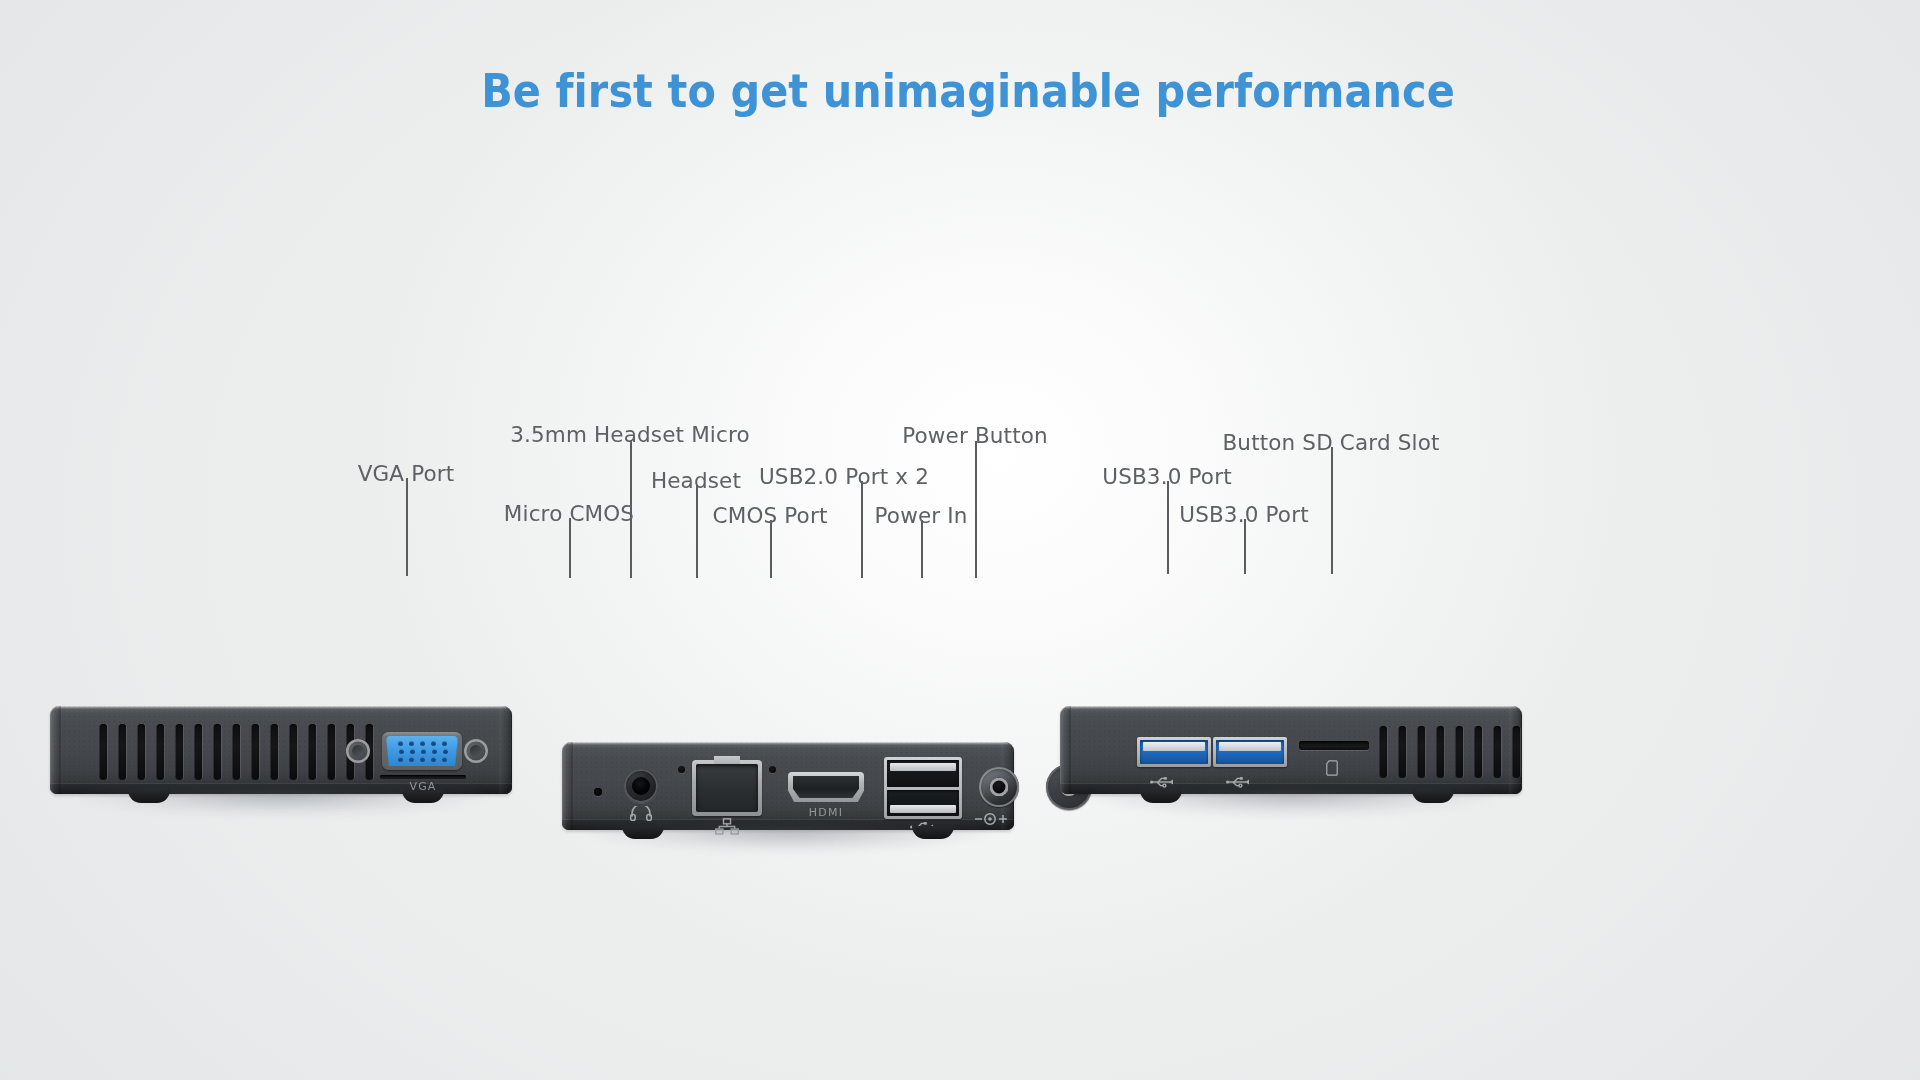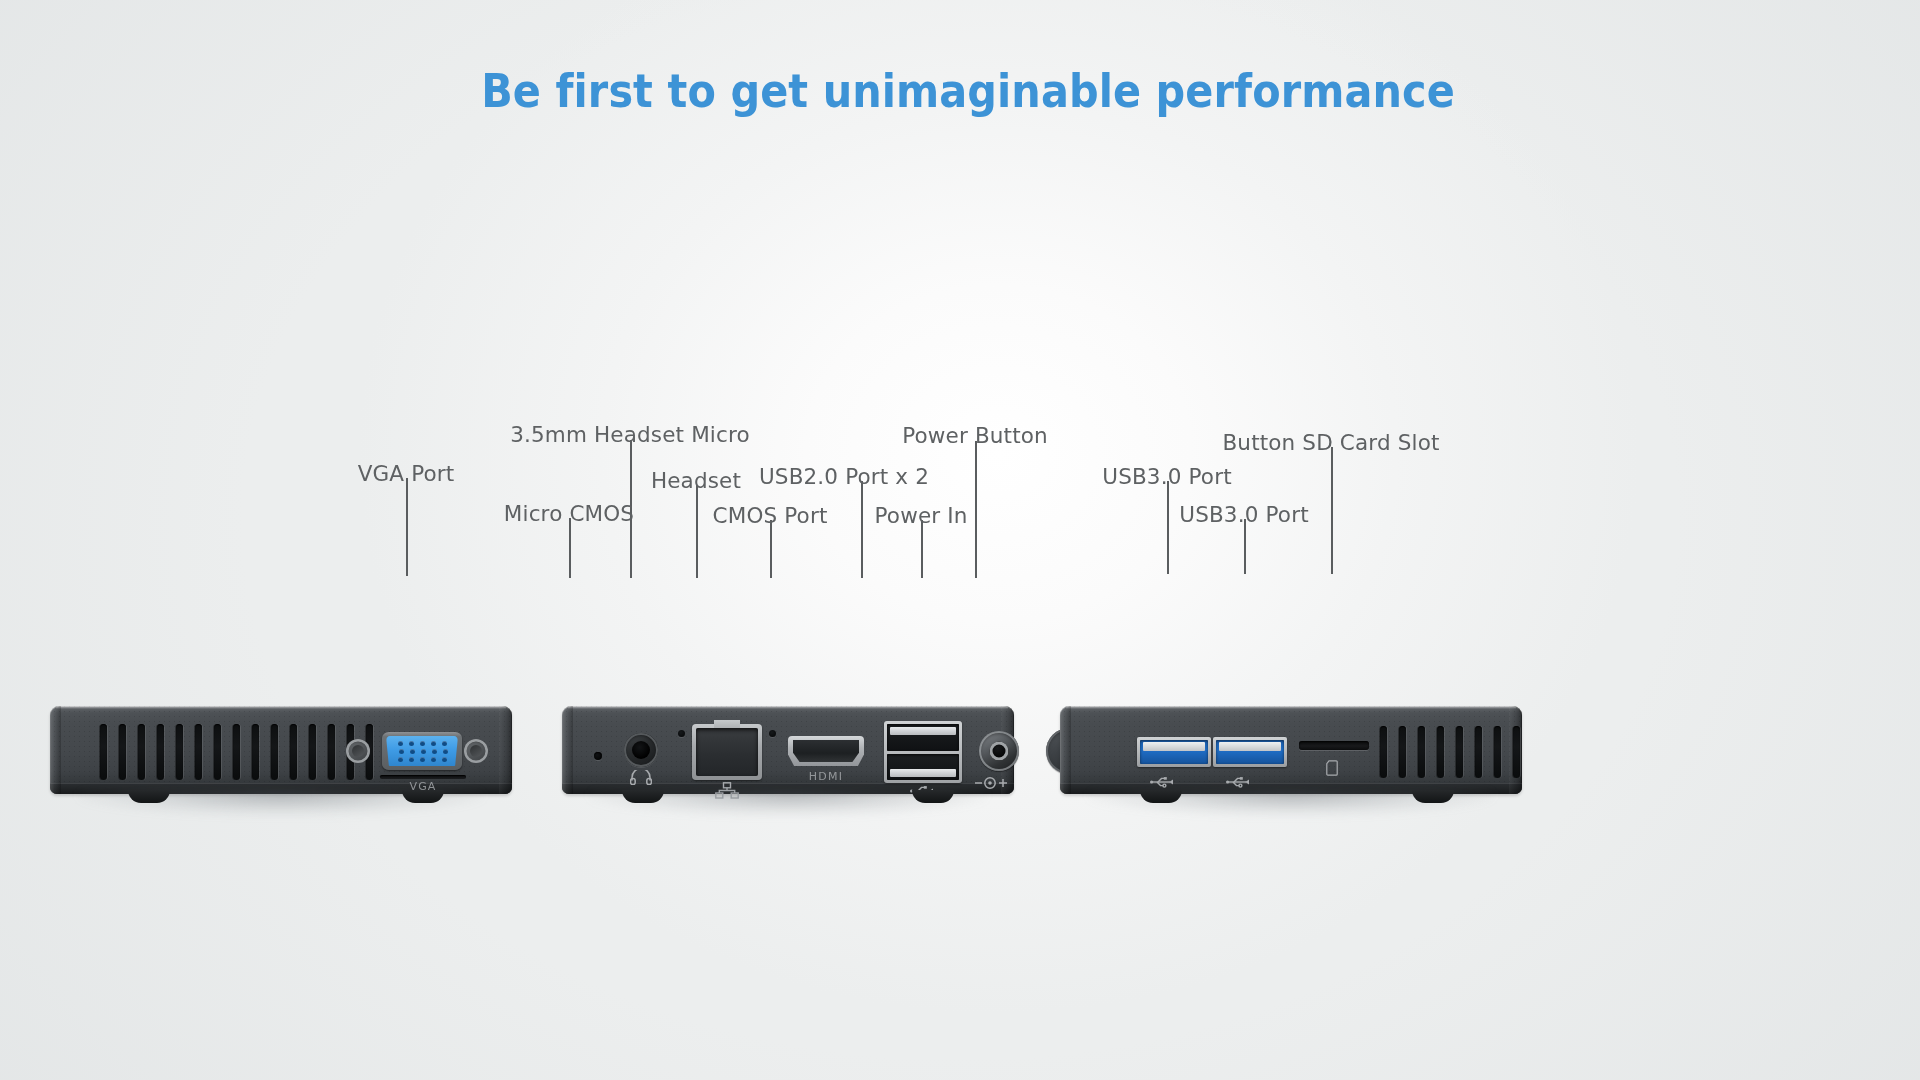--- a/index.html
+++ b/index.html
@@ -397,21 +397,21 @@
     <div class="vga-screw" style="left:414px; top:33px;">
         <i></i>
       </div>
     <div class="vga-slot" style="left:330px; top:69px; width:86px;"></div>
     <div class="silk" style="left:330px; top:74px; width:86px;">VGA</div>
 
     <div class="foot" style="left:78px;"></div>
     <div class="foot" style="left:352px;"></div>
   </div>
 
-  <div class="device" style="left:562px; top:706px; width:452px; height:88px;">
+  <div class="device" style="left:562px; top:742px; width:452px; height:88px;">
     <div class="dshadow"></div>
     <div class="body"></div>
     <div class="topline"></div>
     <div class="edgeL"></div>
     <div class="edgeR"></div>
 
     <div class="pinhole" style="left:32px; top:46px;"></div>
 
     <div class="audiojack" style="left:62px; top:27px;">
         <i></i>

